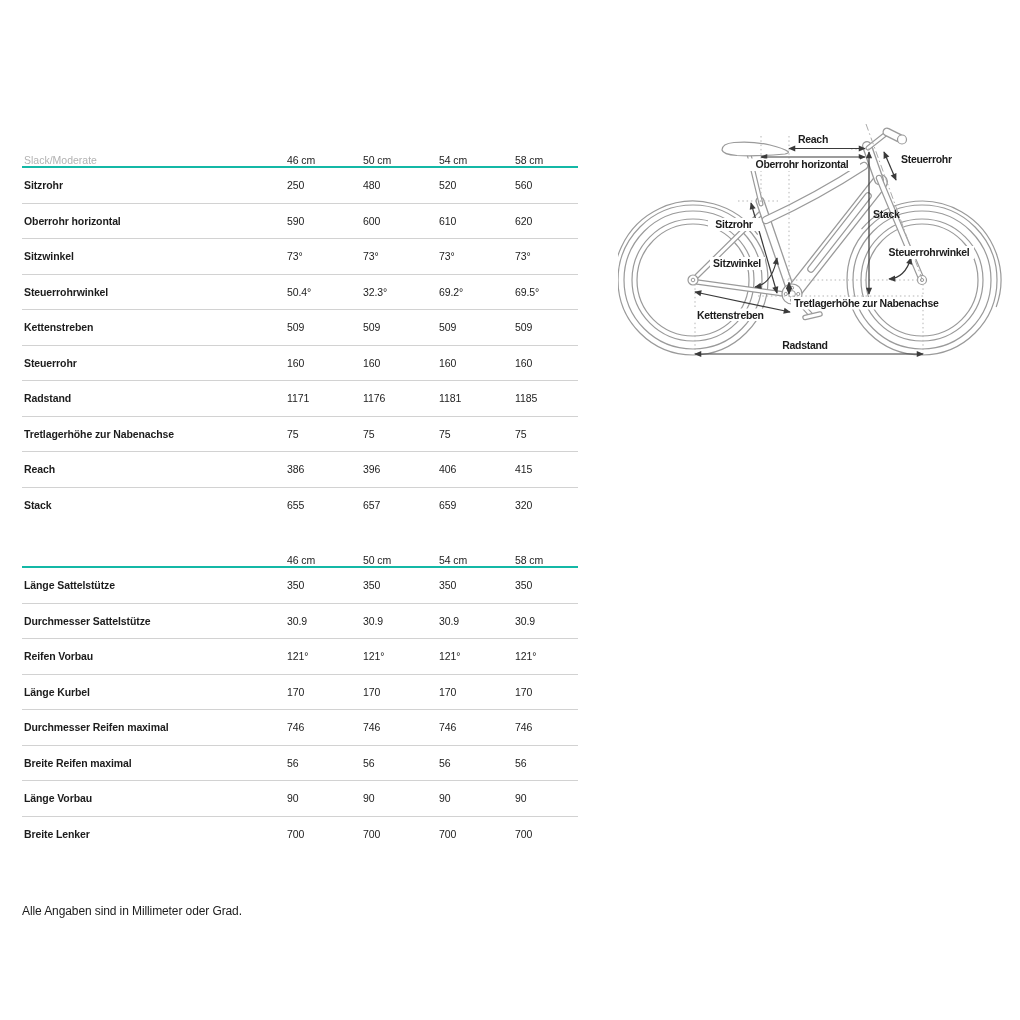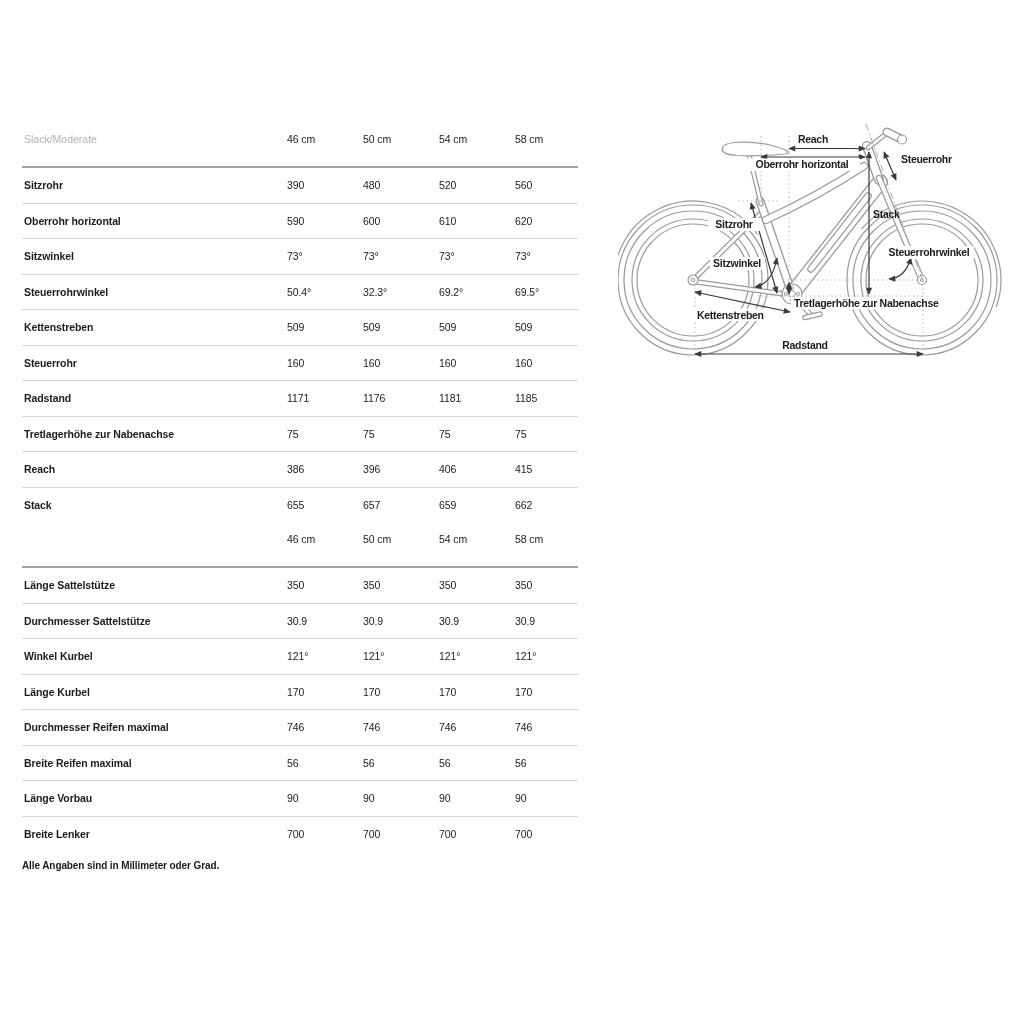--- a/index.html
+++ b/index.html
@@ -3,30 +3,30 @@
 <meta charset="utf-8">
 <style>
   *{box-sizing:border-box;margin:0;padding:0}
   html,body{width:1020px;height:1020px;background:#fff;overflow:hidden}
   body{position:relative;font-family:"Liberation Sans",sans-serif;color:#1c1c1c}
 
   .spec-table{position:absolute;left:22px;width:556px}
   #geometry-table{top:133px}
   #components-table{top:533px}
 
-  .t-header{display:flex;align-items:flex-start;height:35px;border-bottom:2px solid #a3a3a3}
+  .t-header{display:flex;align-items:flex-end;height:35px;border-bottom:2px solid #14b8a6}
   .t-row{display:flex;align-items:center;height:35.5px;border-bottom:1px solid #d2d2d2}
   .t-row.last{border-bottom:none}
 
   .c-label{width:265px;flex:none;padding-left:2px;font-weight:bold;font-size:10.5px;letter-spacing:-0.1px}
   .c-val{width:76px;flex:none;font-size:10.5px;letter-spacing:-0.1px}
   .t-header .c-val{font-weight:normal}
   .variant{width:265px;flex:none;padding-left:2px;color:#b2b2b2;font-size:10.5px}
 
-  .footnote{position:absolute;left:22px;top:860px;font-size:10px;font-weight:bold;letter-spacing:-0.1px}
+  .footnote{position:absolute;left:22px;top:904px;font-size:12px;font-weight:normal;letter-spacing:-0.1px}
 
   .diagram{position:absolute;left:618px;top:106px;width:402px;height:262px}
   .dlabel{font-size:10.5px;font-weight:bold;letter-spacing:-0.3px;fill:#1c1c1c;
           font-family:"Liberation Sans",sans-serif}
   .bike{stroke:#9a9a9a;fill:none;stroke-width:1.2px}
   .tubeg{stroke:#9a9a9a;fill:none;stroke-linecap:round}
   .tubew{stroke:#fff;fill:none;stroke-linecap:round}
   .dot{stroke:#b5b5b5;stroke-width:1;fill:none;stroke-dasharray:1.5 2.8}
   .axis{stroke:#ababab;stroke-width:1;fill:none;stroke-dasharray:7 3 1.5 3}
   .dim{stroke:#3a3a3a;stroke-width:1.2;fill:none}
@@ -39,21 +39,21 @@
   <div class="t-header">
     <div class="variant">Slack/Moderate</div>
     <div class="c-val">46 cm</div>
     <div class="c-val">50 cm</div>
     <div class="c-val">54 cm</div>
     <div class="c-val">58 cm</div>
   </div>
 
 <div class="t-row">
     <div class="c-label row-label">Sitzrohr</div>
-    <div class="c-val row-value">390</div>
+    <div class="c-val row-value">250</div>
     <div class="c-val row-value">480</div>
     <div class="c-val row-value">520</div>
     <div class="c-val row-value">560</div>
   </div>
     <div class="t-row">
     <div class="c-label row-label">Oberrohr horizontal</div>
     <div class="c-val row-value">590</div>
     <div class="c-val row-value">600</div>
     <div class="c-val row-value">610</div>
     <div class="c-val row-value">620</div>
@@ -105,21 +105,21 @@
     <div class="c-val row-value">386</div>
     <div class="c-val row-value">396</div>
     <div class="c-val row-value">406</div>
     <div class="c-val row-value">415</div>
   </div>
     <div class="t-row last">
     <div class="c-label row-label">Stack</div>
     <div class="c-val row-value">655</div>
     <div class="c-val row-value">657</div>
     <div class="c-val row-value">659</div>
-    <div class="c-val row-value">662</div>
+    <div class="c-val row-value">320</div>
   </div>
   </div>
 
 <div class="spec-table" id="components-table">
   <div class="t-header">
     <div class="variant"></div>
     <div class="c-val">46 cm</div>
     <div class="c-val">50 cm</div>
     <div class="c-val">54 cm</div>
     <div class="c-val">58 cm</div>
@@ -133,21 +133,21 @@
     <div class="c-val row-value">350</div>
   </div>
     <div class="t-row">
     <div class="c-label row-label">Durchmesser Sattelstütze</div>
     <div class="c-val row-value">30.9</div>
     <div class="c-val row-value">30.9</div>
     <div class="c-val row-value">30.9</div>
     <div class="c-val row-value">30.9</div>
   </div>
     <div class="t-row">
-    <div class="c-label row-label">Winkel Kurbel</div>
+    <div class="c-label row-label">Reifen Vorbau</div>
     <div class="c-val row-value">121°</div>
     <div class="c-val row-value">121°</div>
     <div class="c-val row-value">121°</div>
     <div class="c-val row-value">121°</div>
   </div>
     <div class="t-row">
     <div class="c-label row-label">Länge Kurbel</div>
     <div class="c-val row-value">170</div>
     <div class="c-val row-value">170</div>
     <div class="c-val row-value">170</div>

